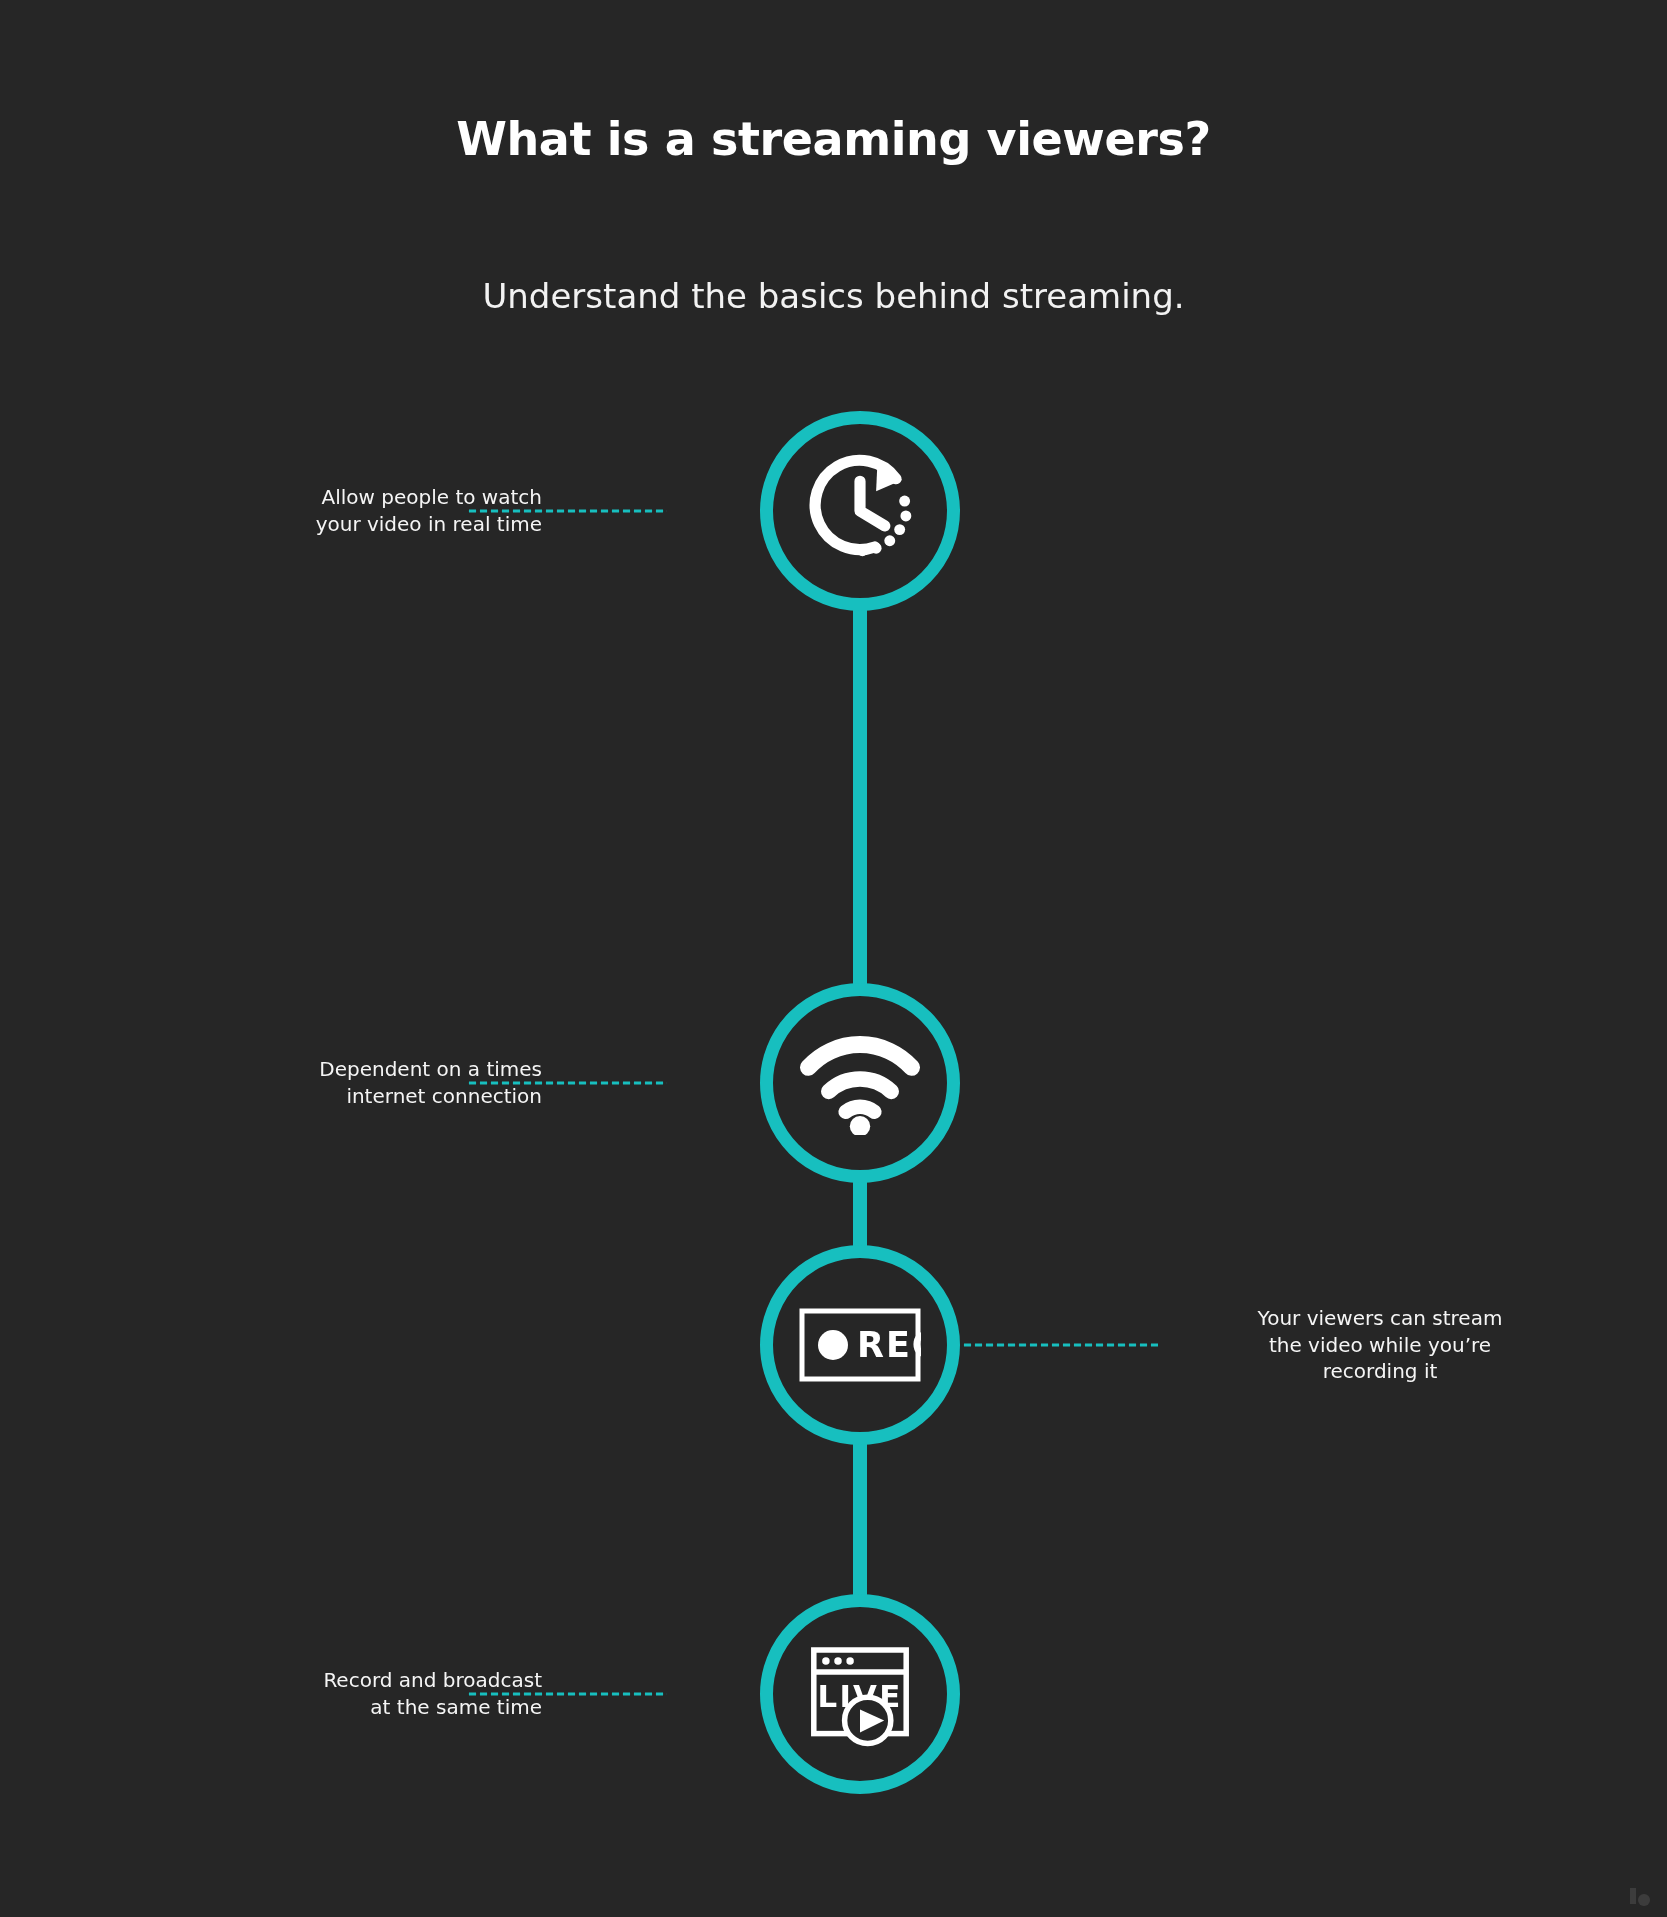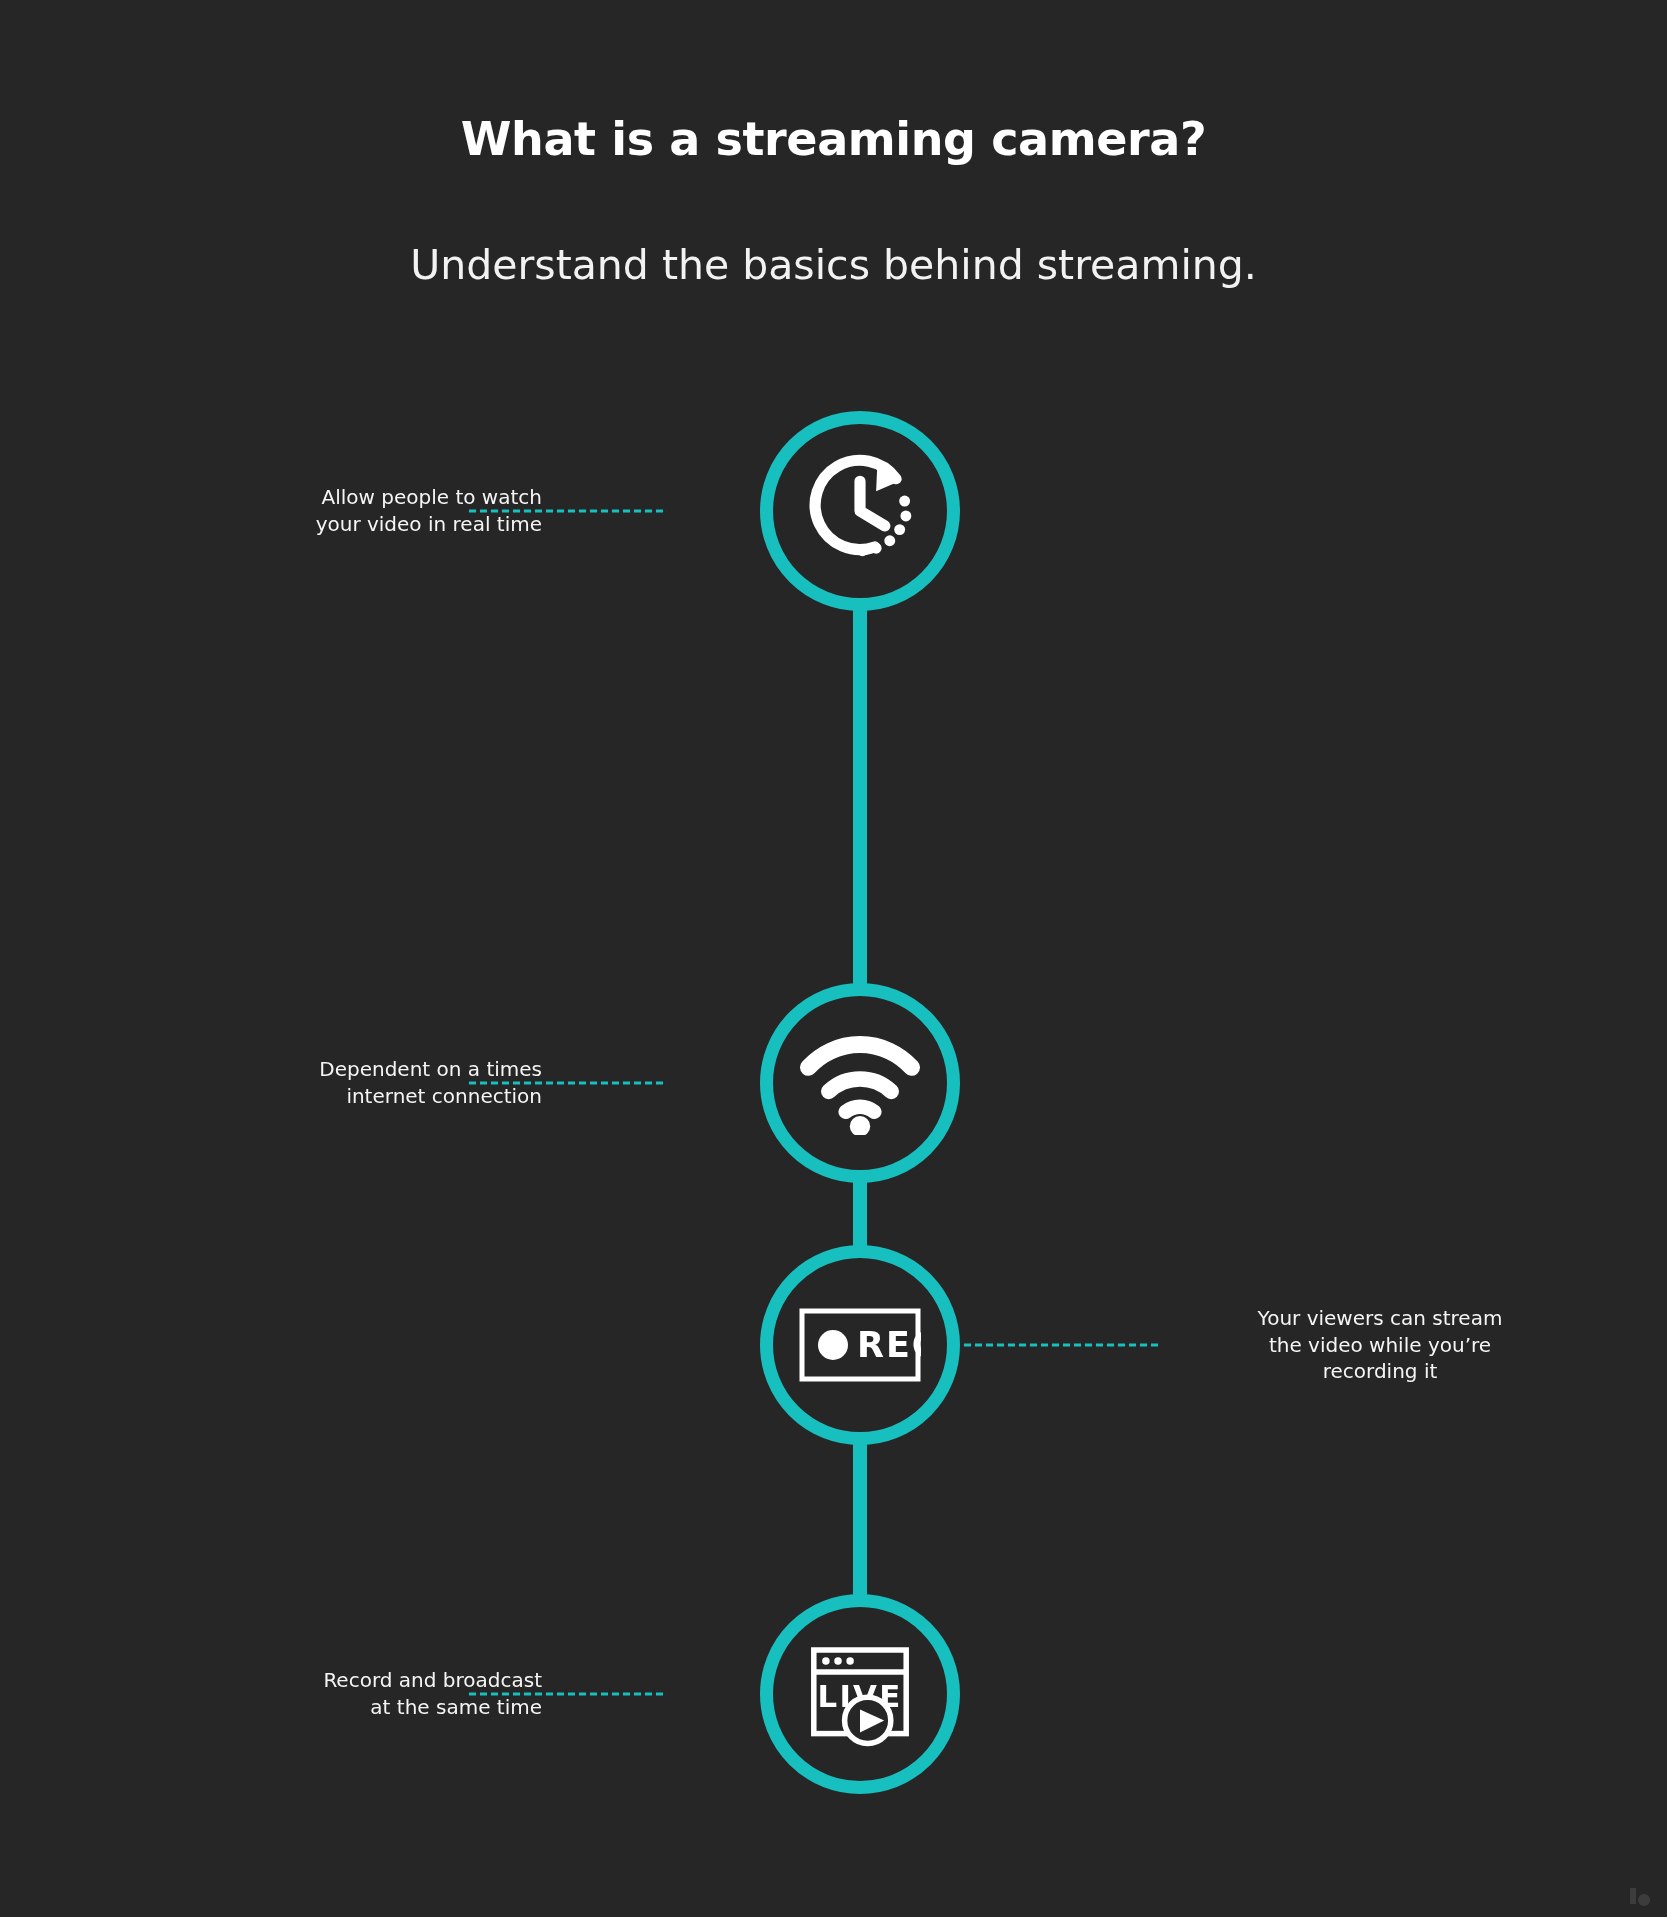--- a/index.html
+++ b/index.html
@@ -30,22 +30,22 @@
 
   .page-title {
     font-size: 46px;
     font-weight: 700;
     letter-spacing: -0.4px;
     color: #ffffff;
     line-height: 1.2;
   }
 
   .page-subtitle {
-    margin-top: 72px;
-    font-size: 41px;
+    margin-top: 107px;
+    font-size: 34px;
     font-weight: 400;
     color: #f2f2f2;
     line-height: 1.3;
   }
 
   
   .timeline {
     position: absolute;
     top: 402px;
     left: 0;
@@ -141,21 +141,21 @@
     width: 26px;
     height: 22px;
     opacity: 0.10;
     z-index: 5;
   }
 </style>
 </head>
 <body>
 
 <div class="header">
-  <h1 class="page-title">What is a streaming camera?</h1>
+  <h1 class="page-title">What is a streaming viewers?</h1>
   <p class="page-subtitle">Understand the basics behind streaming.</p>
 </div>
 
 <div class="timeline">
 
   <div class="timeline-spine"></div>
 
   <div class="step step-1">
     <div class="step-label label-left">Allow people to watch
 your video in real time</div>

